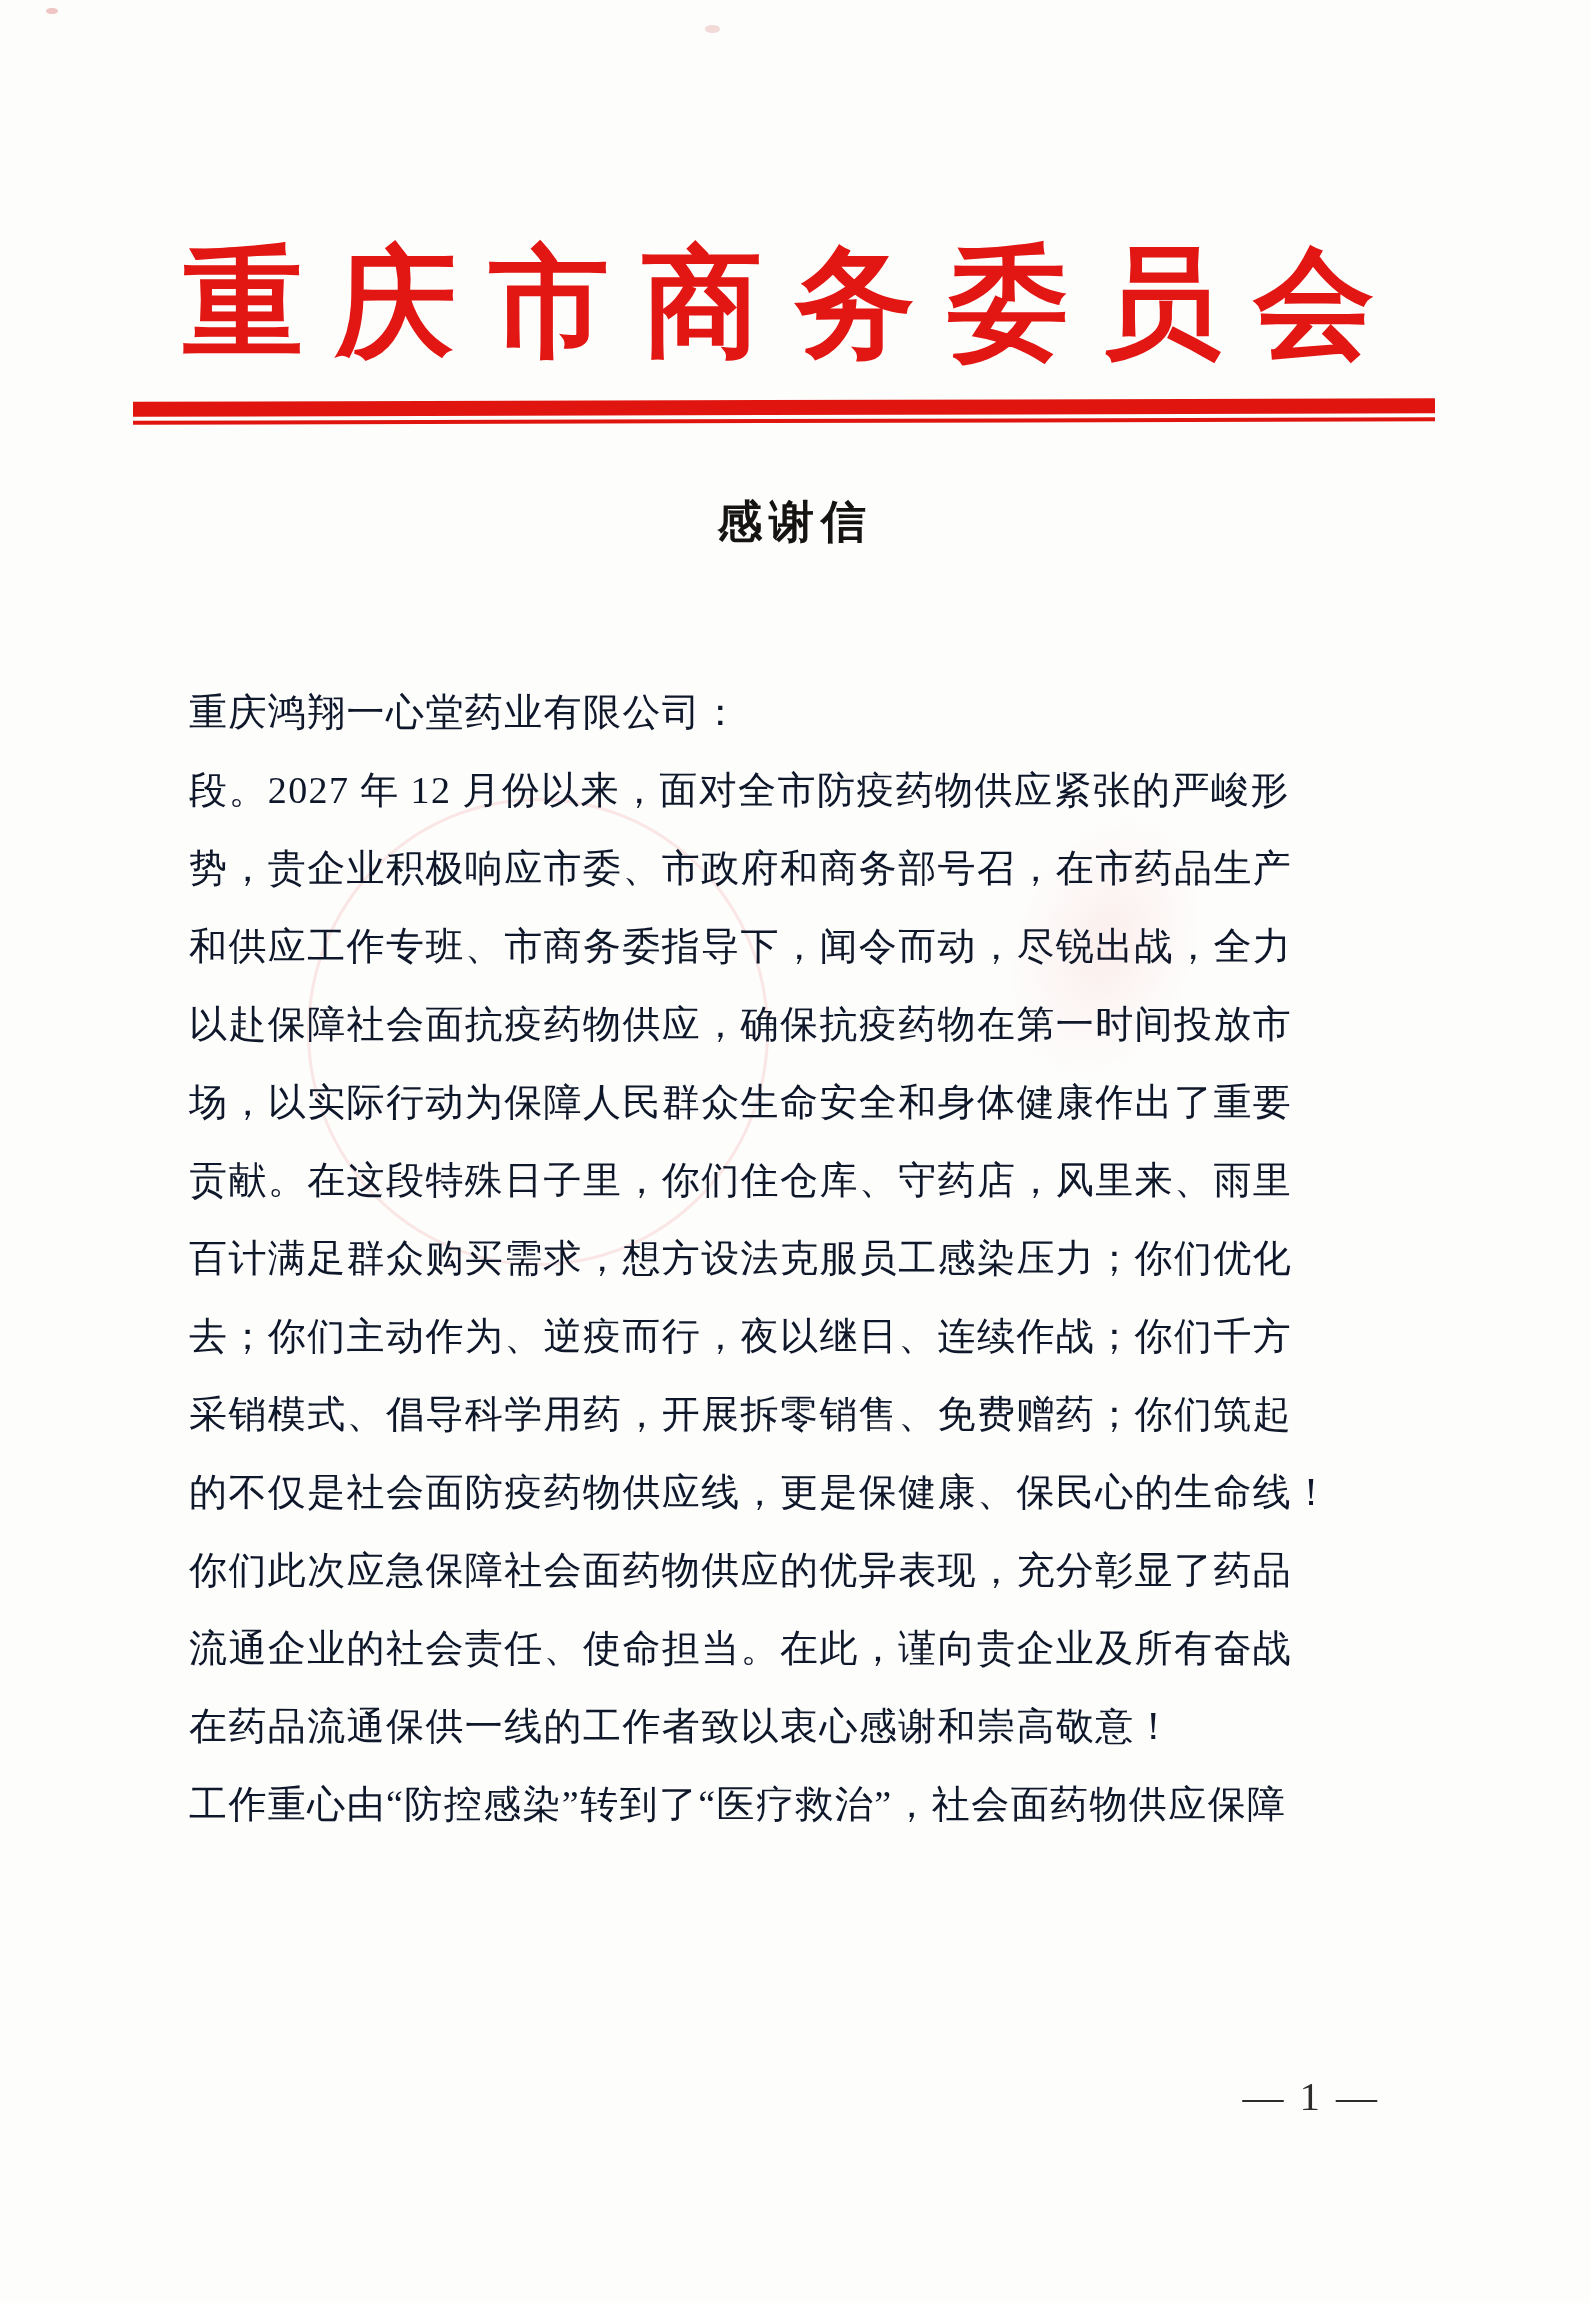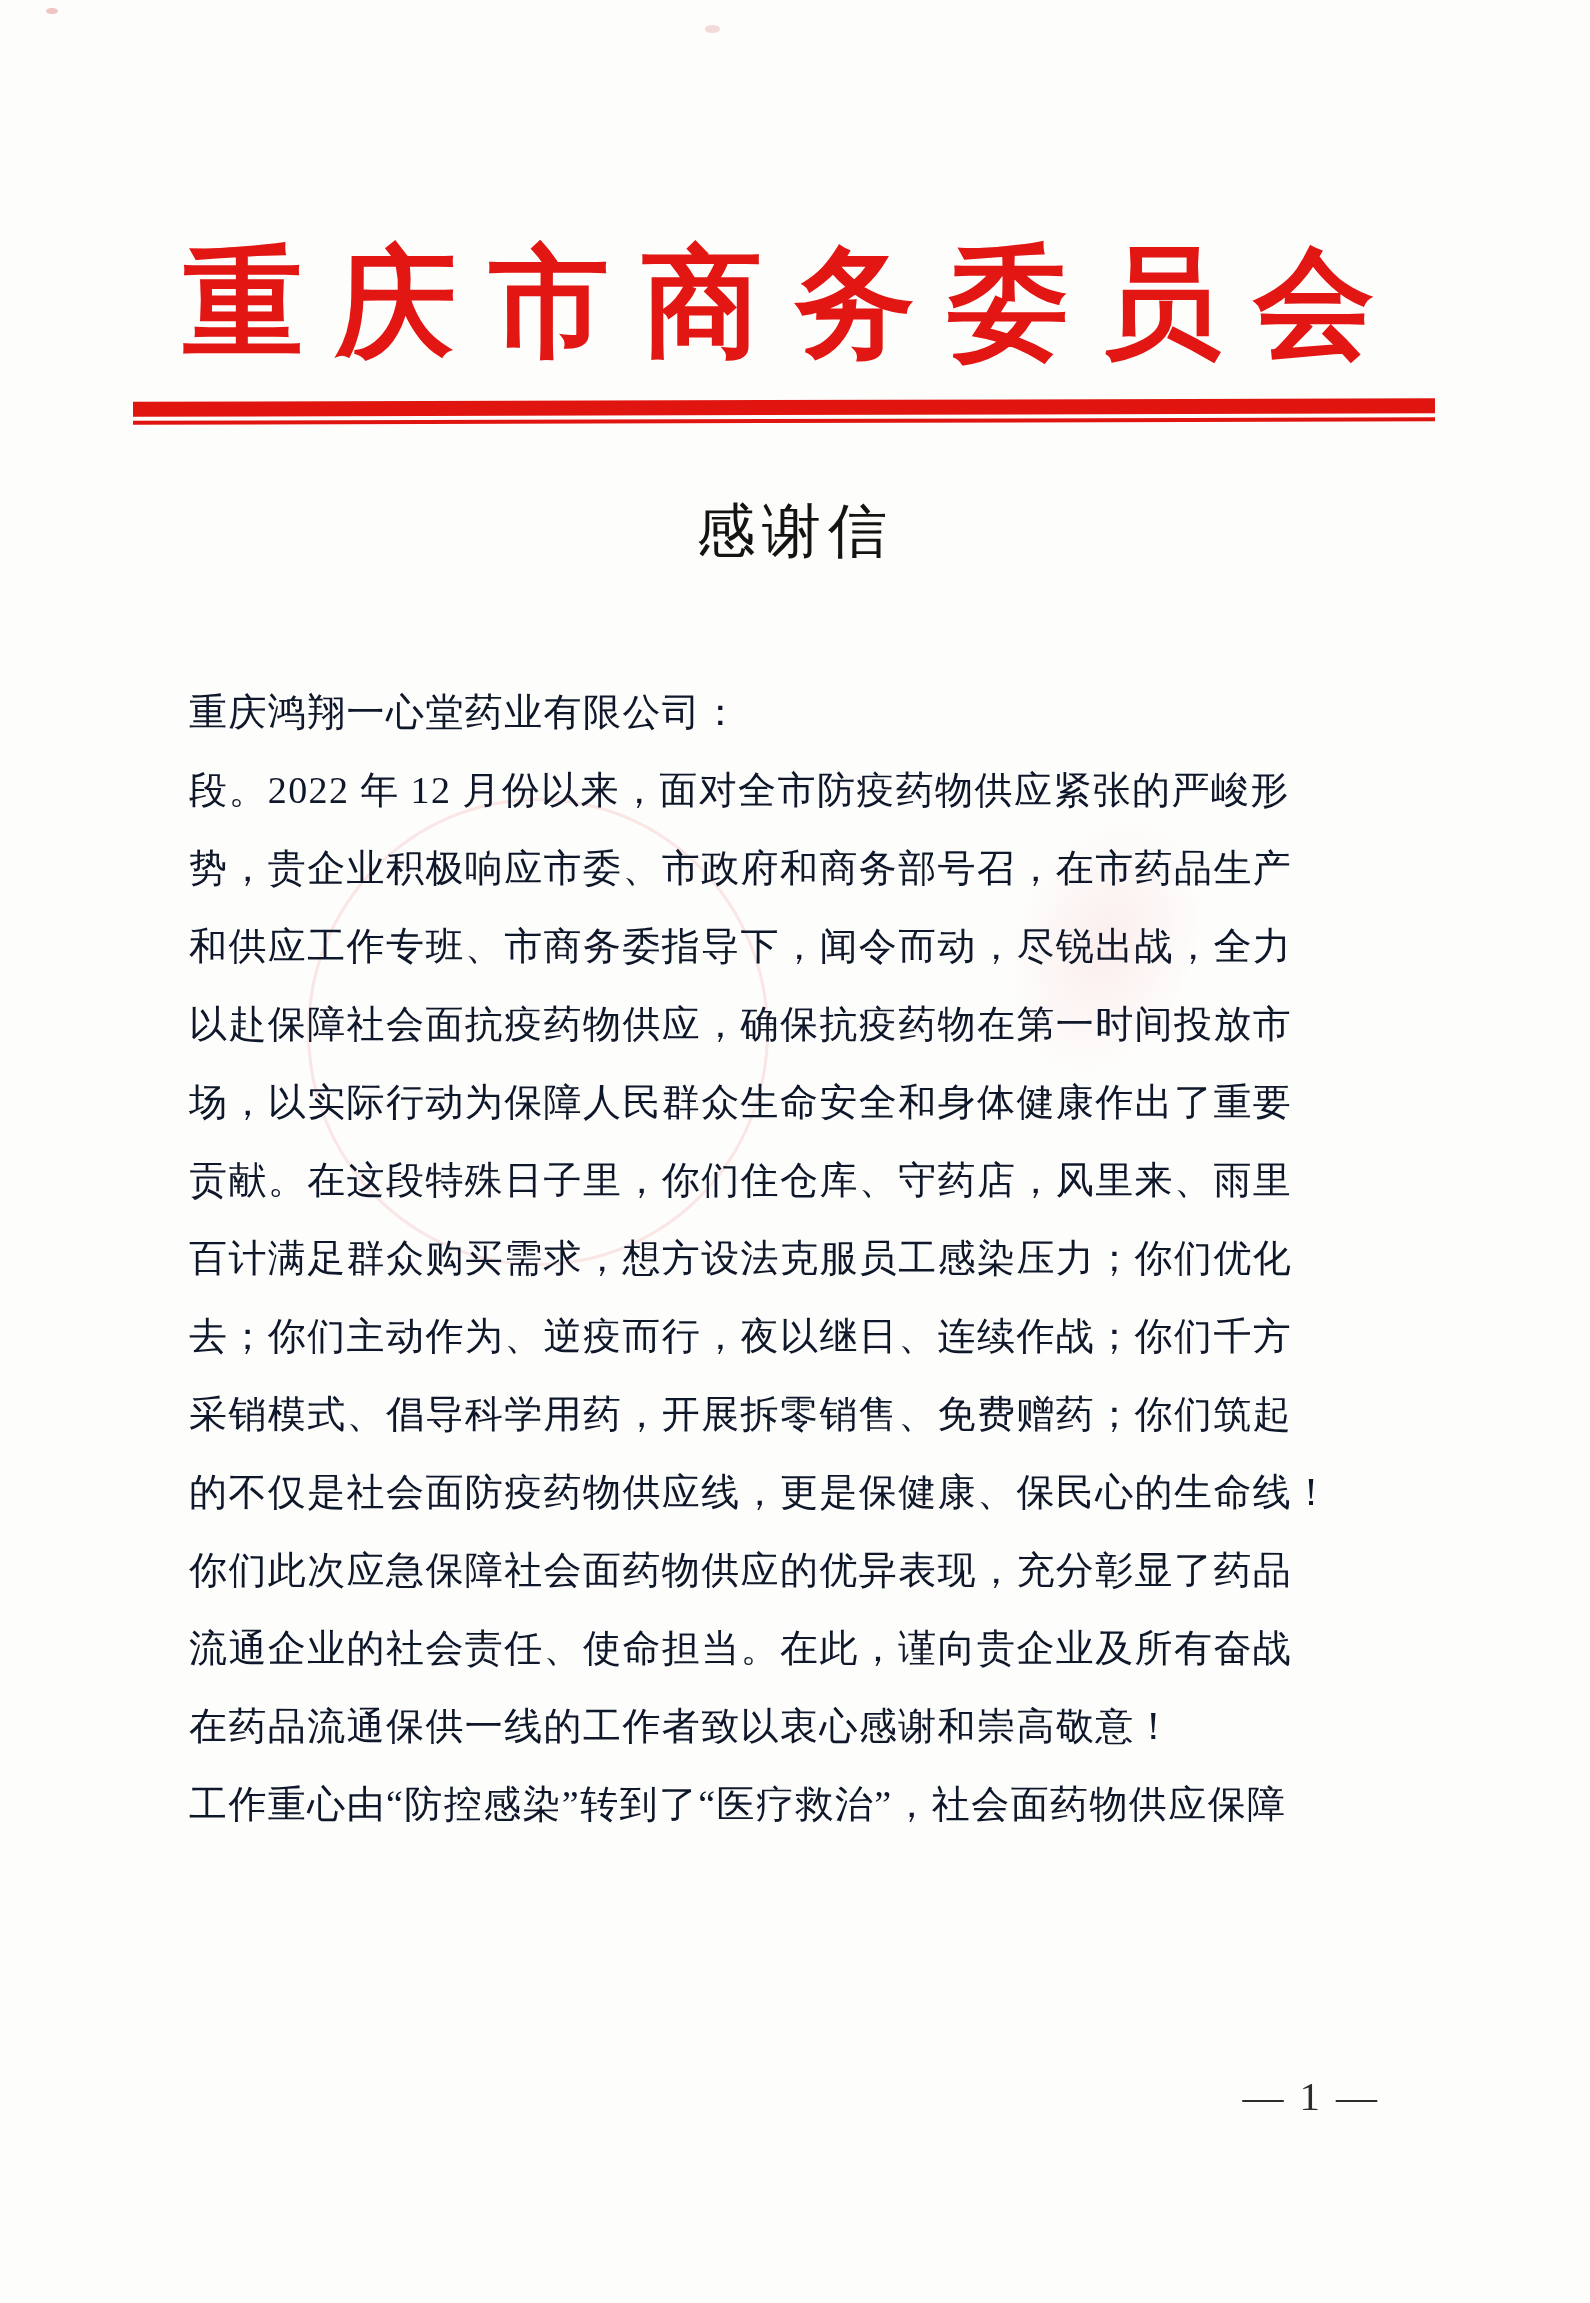--- a/index.html
+++ b/index.html
@@ -24,21 +24,21 @@
 
   
   .rule { position: absolute; top: 400px; left: 133px; width: 1302px; transform: rotate(-0.15deg); }
   .rule-thick { height: 14.5px; background: #e0150f; }
   .rule-thin  { height: 3.9px;  background: #e0150f; margin-top: 4.8px; }
 
   
   .doc-title {
     position: absolute; top: 492px; left: 0; width: 100%;
     text-align: center;
-    font-size: 59px; font-weight: normal; color: #151413;
+    font-size: 45px; font-weight: bold; color: #151413;
     letter-spacing: 6.8px;
     white-space: nowrap;
   }
 
   
   .seal-bleed {
     position: absolute; left: 307px; top: 798px; width: 456px; height: 462px;
     border: 3.9px solid rgba(226, 104, 98, 0.15);
     border-radius: 50%;
   }
@@ -88,21 +88,21 @@
 <div class="doc-title">感谢信</div>
 
 <div class="seal-bleed"></div>
 <div class="seal-smudge"></div>
 <div class="speck-a"></div>
 <div class="speck-b"></div>
 
 <div class="body-block">
   <div class="bline">重庆鸿翔一心堂药业有限公司：</div>
   <div>
-      <div class="bline">段。2022 年 12 月份以来，面对全市防疫药物供应紧张的严峻形</div>
+      <div class="bline">段。2027 年 12 月份以来，面对全市防疫药物供应紧张的严峻形</div>
       <div class="bline">势，贵企业积极响应市委、市政府和商务部号召，在市药品生产</div>
       <div class="bline">和供应工作专班、市商务委指导下，闻令而动，尽锐出战，全力</div>
       <div class="bline">以赴保障社会面抗疫药物供应，确保抗疫药物在第一时间投放市</div>
       <div class="bline">场，以实际行动为保障人民群众生命安全和身体健康作出了重要</div>
       <div class="bline">贡献。在这段特殊日子里，你们住仓库、守药店，风里来、雨里</div>
       <div class="bline">百计满足群众购买需求，想方设法克服员工感染压力；你们优化</div>
       <div class="bline">去；你们主动作为、逆疫而行，夜以继日、连续作战；你们千方</div>
       <div class="bline">采销模式、倡导科学用药，开展拆零销售、免费赠药；你们筑起</div>
       <div class="bline">的不仅是社会面防疫药物供应线，更是保健康、保民心的生命线！</div>
       <div class="bline">你们此次应急保障社会面药物供应的优异表现，充分彰显了药品</div>

